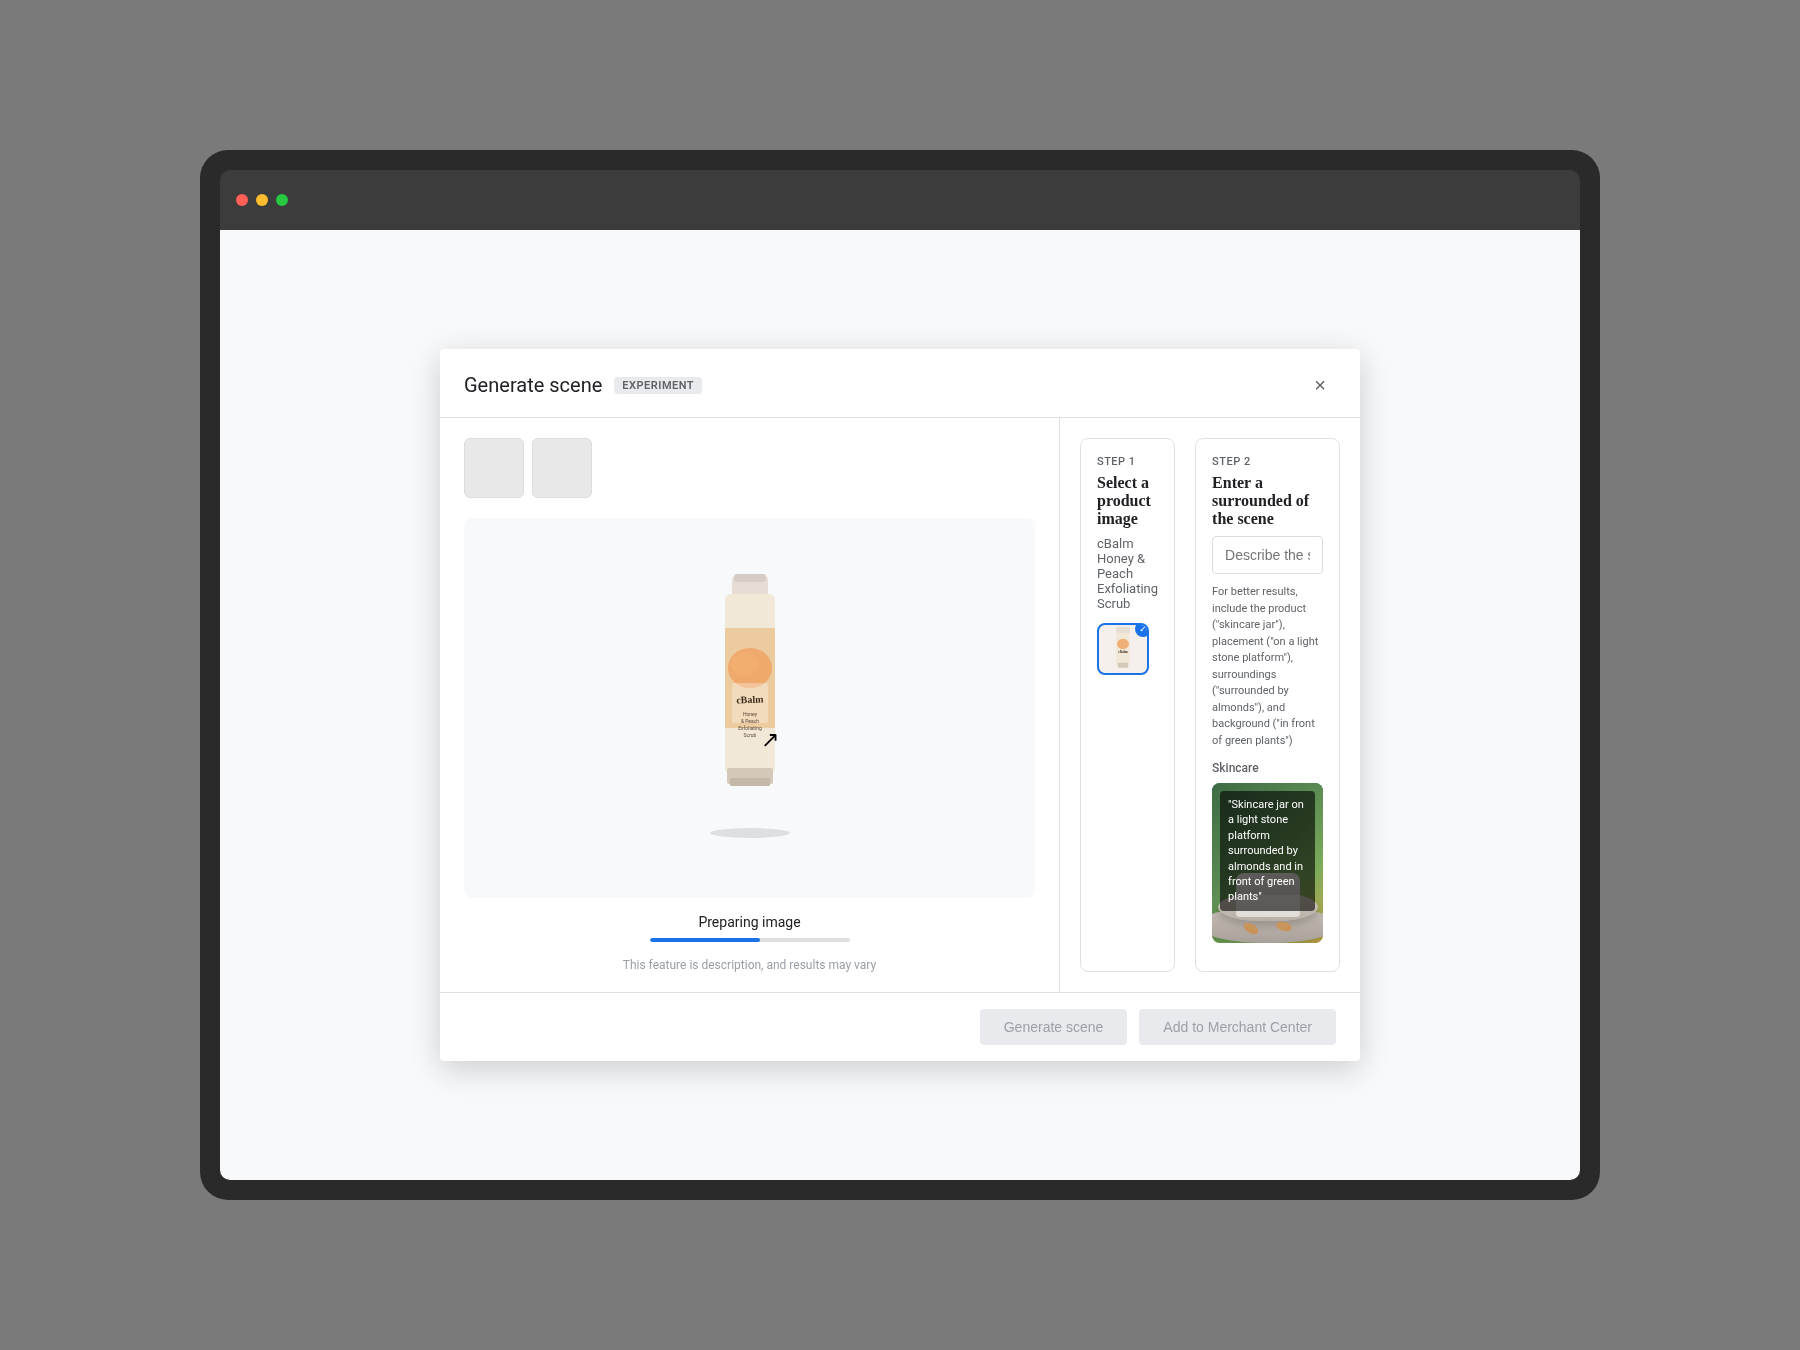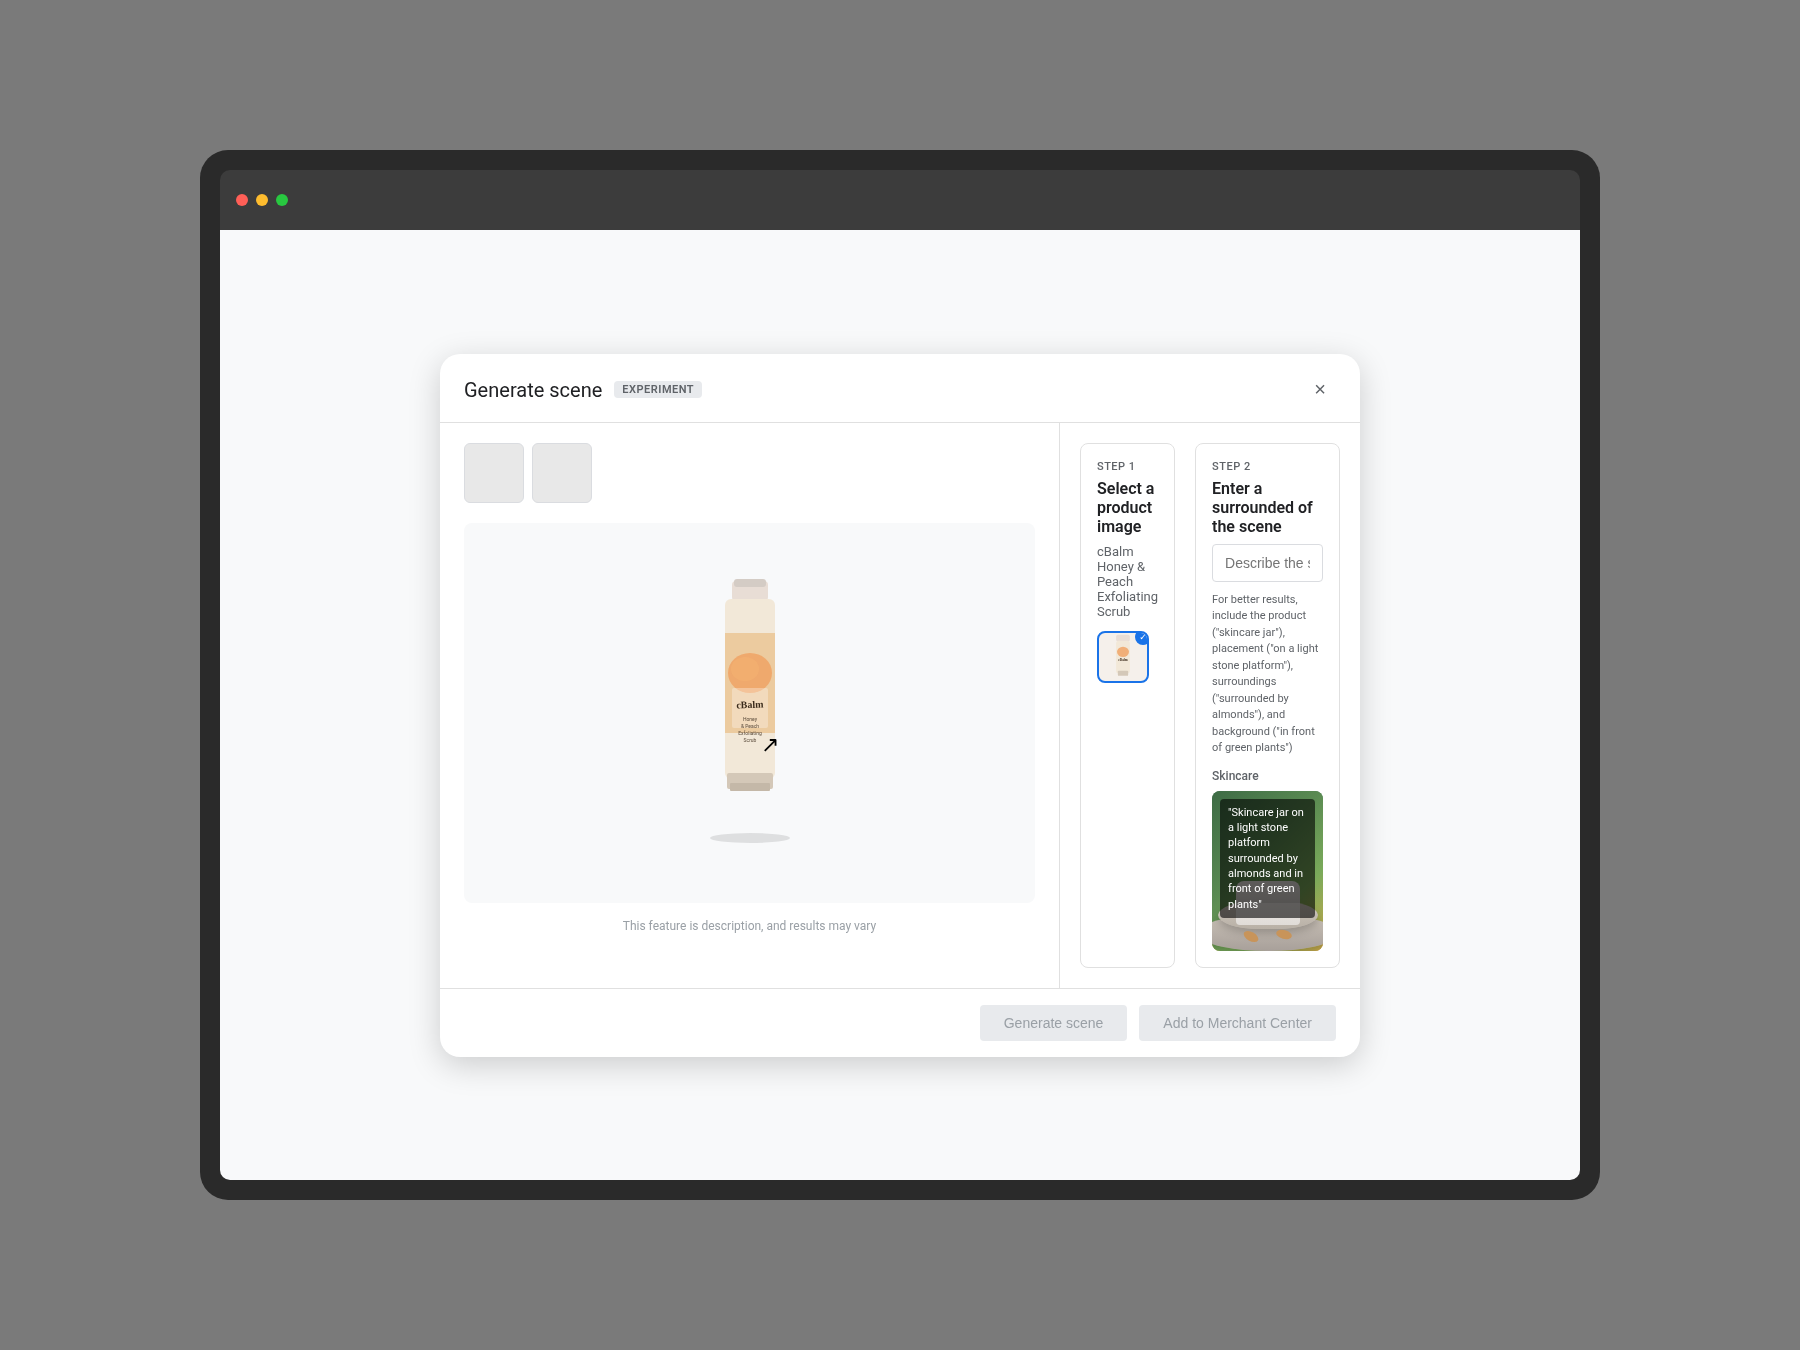--- a/index.html
+++ b/index.html
@@ -101,21 +101,21 @@
       flex: 1;
       display: flex;
       align-items: center;
       justify-content: center;
       background: #f8f9fa;
       padding: 20px;
     }
     
     .modal {
       background: #fff;
-      border-radius: 20px;
+      border-radius: 4px;
       width: 920px;
       max-height: 740px;
       box-shadow: 0 8px 32px rgba(0,0,0,0.18);
       display: flex;
       flex-direction: column;
       overflow: hidden;
     }
     .modal-header {
       display: flex;
       align-items: center;
@@ -236,20 +236,21 @@
       color: #5f6368;
       font-weight: 500;
       letter-spacing: 0.5px;
       margin-bottom: 6px;
     }
     .step-title {
       font-size: 16px;
       font-weight: 600;
       color: #202124;
       margin-bottom: 8px;
+      font-family: Liberation Serif, serif;
     }
     .step-section {
       border: 1px solid #e0e0e0;
       border-radius: 8px;
       padding: 16px;
     }
     .product-name-text {
       font-size: 13px;
       color: #5f6368;
       margin-bottom: 12px;
@@ -463,20 +464,26 @@
                   <text x="60" y="135" text-anchor="middle" font-size="10" font-weight="bold" font-family="serif" fill="#3a2a1a" transform="rotate(-2, 60, 135)">cBalm</text>
                   <text x="60" y="148" text-anchor="middle" font-size="5" fill="#5a4a3a">Honey</text>
                   <text x="60" y="155" text-anchor="middle" font-size="5" fill="#5a4a3a">&amp; Peach</text>
                   <text x="60" y="162" text-anchor="middle" font-size="5" fill="#5a4a3a">Exfoliating</text>
                   <text x="60" y="169" text-anchor="middle" font-size="5" fill="#5a4a3a">Scrub</text>
                 </svg>
 
                 <div style="width:80px;height:10px;background:rgba(0,0,0,0.1);border-radius:50%;margin-top:-20px;margin-bottom:10px;"></div>
 
                 <div class="cursor-icon">↗</div>
+              </div>
+            </div>
+            <div class="preparing-row">
+              <span class="preparing-text">Preparing image</span>
+              <div class="progress-bar-track">
+                <div class="progress-bar-fill" style="width:55%;"></div>
               </div>
             </div>
             <div class="experimental-note">This feature is description, and results may vary</div>
           </div>
 
           <div class="right-panel">
 
             <div class="step-section">
               <div class="step-label">STEP 1</div>
               <div class="step-title">Select a product image</div>

